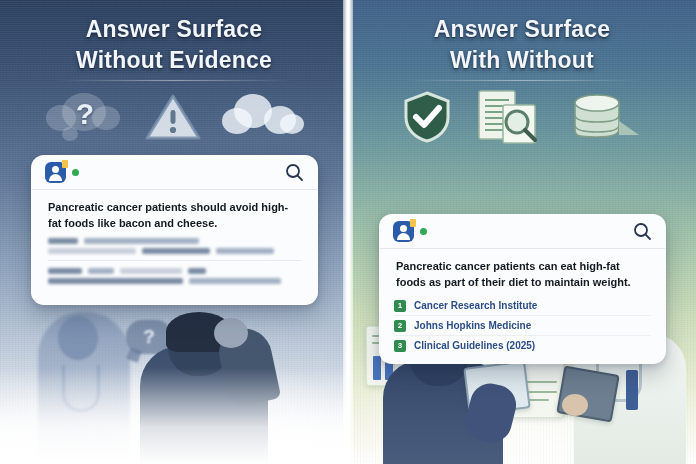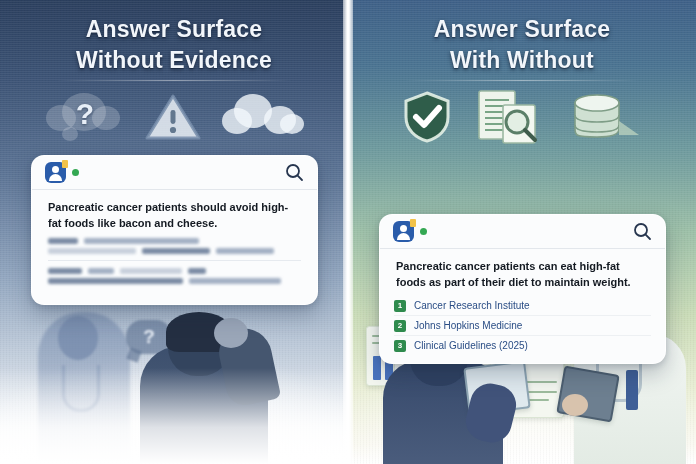--- a/index.html
+++ b/index.html
@@ -88,21 +88,21 @@
   .bl.mid{background:#a3b0c4;}
   .bl.lite{background:#c8d0dc;}
   .blur-div{height:1px;background:#e6eaef;margin:6px 0 7px 0;}
 
   
   .cites{padding:6px 14px 0 14px;}
   .cite{display:flex;align-items:center;gap:8px;height:19px;border-bottom:1px solid #edf0f3;}
   .cite:last-child{border-bottom:none;}
   .badge{width:12px;height:12px;border-radius:2px;background:#2f8b4e;color:#fff;font-size:8px;
     line-height:12px;text-align:center;font-weight:700;flex:none;}
-  .cite-label{color:#2a4d85;font-size:10px;font-weight:400;}
+  .cite-label{color:#2a4d85;font-size:10px;font-weight:700;}
 
   
   .scene{position:absolute;left:0;bottom:0;width:100%;height:175px;z-index:12;}
   .silhouette{position:absolute;}
 
   
   #ghost-doc{left:38px;bottom:0;width:92px;height:152px;
     background:linear-gradient(180deg,rgba(118,139,172,.62),rgba(140,160,190,.18));
     border-radius:44px 44px 0 0;filter:blur(1.4px);}
   #ghost-head{left:58px;bottom:104px;width:40px;height:44px;border-radius:50%;

